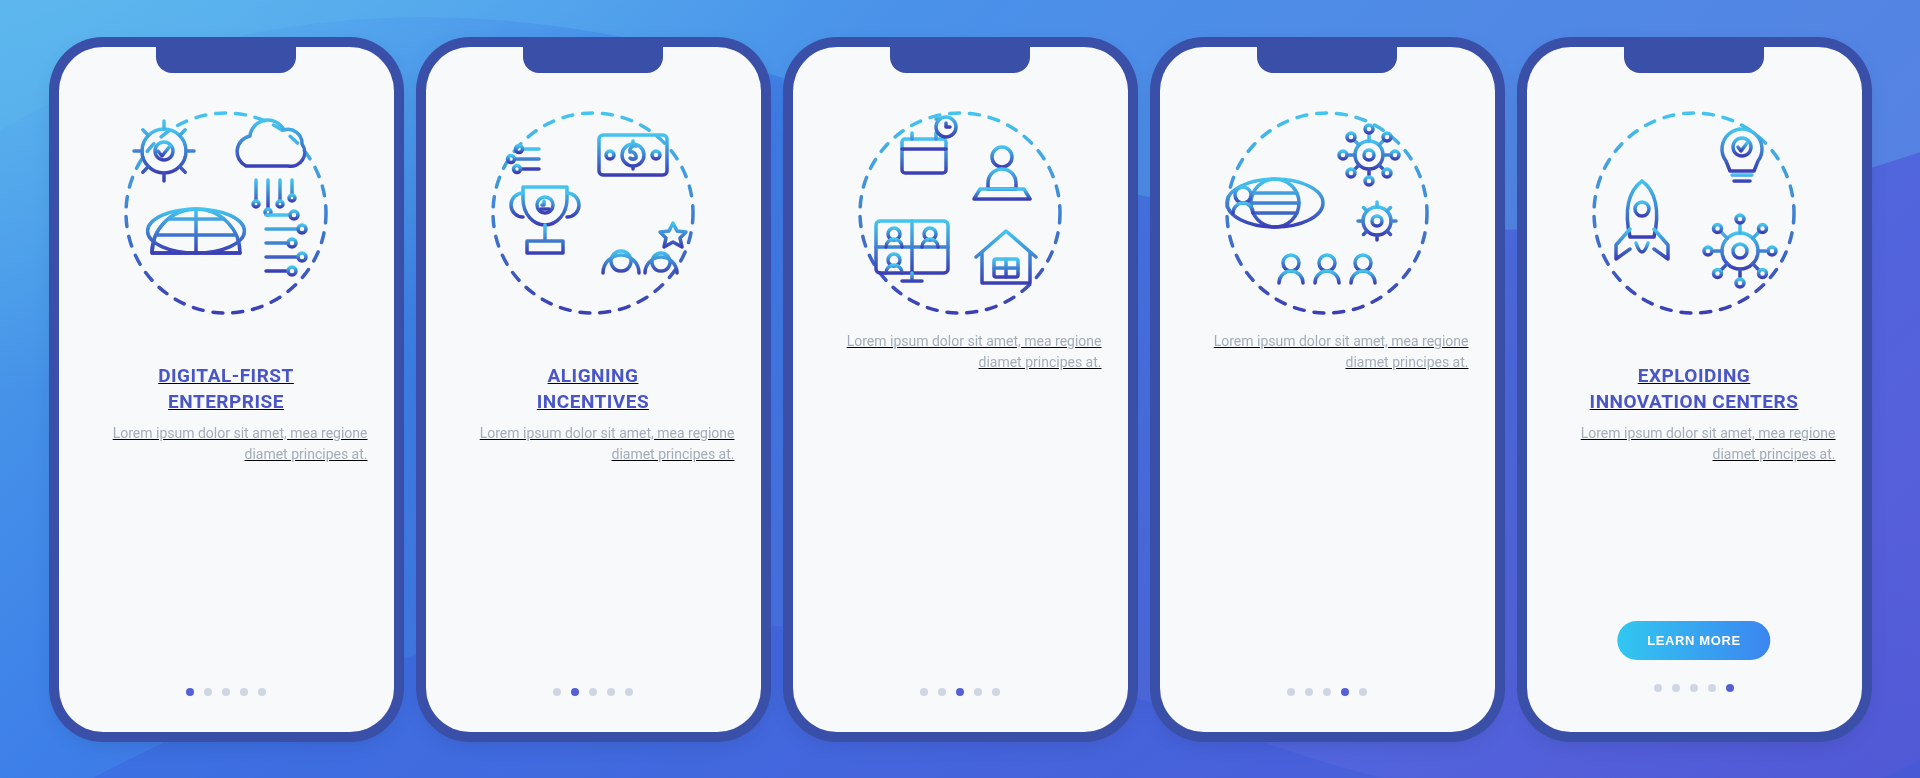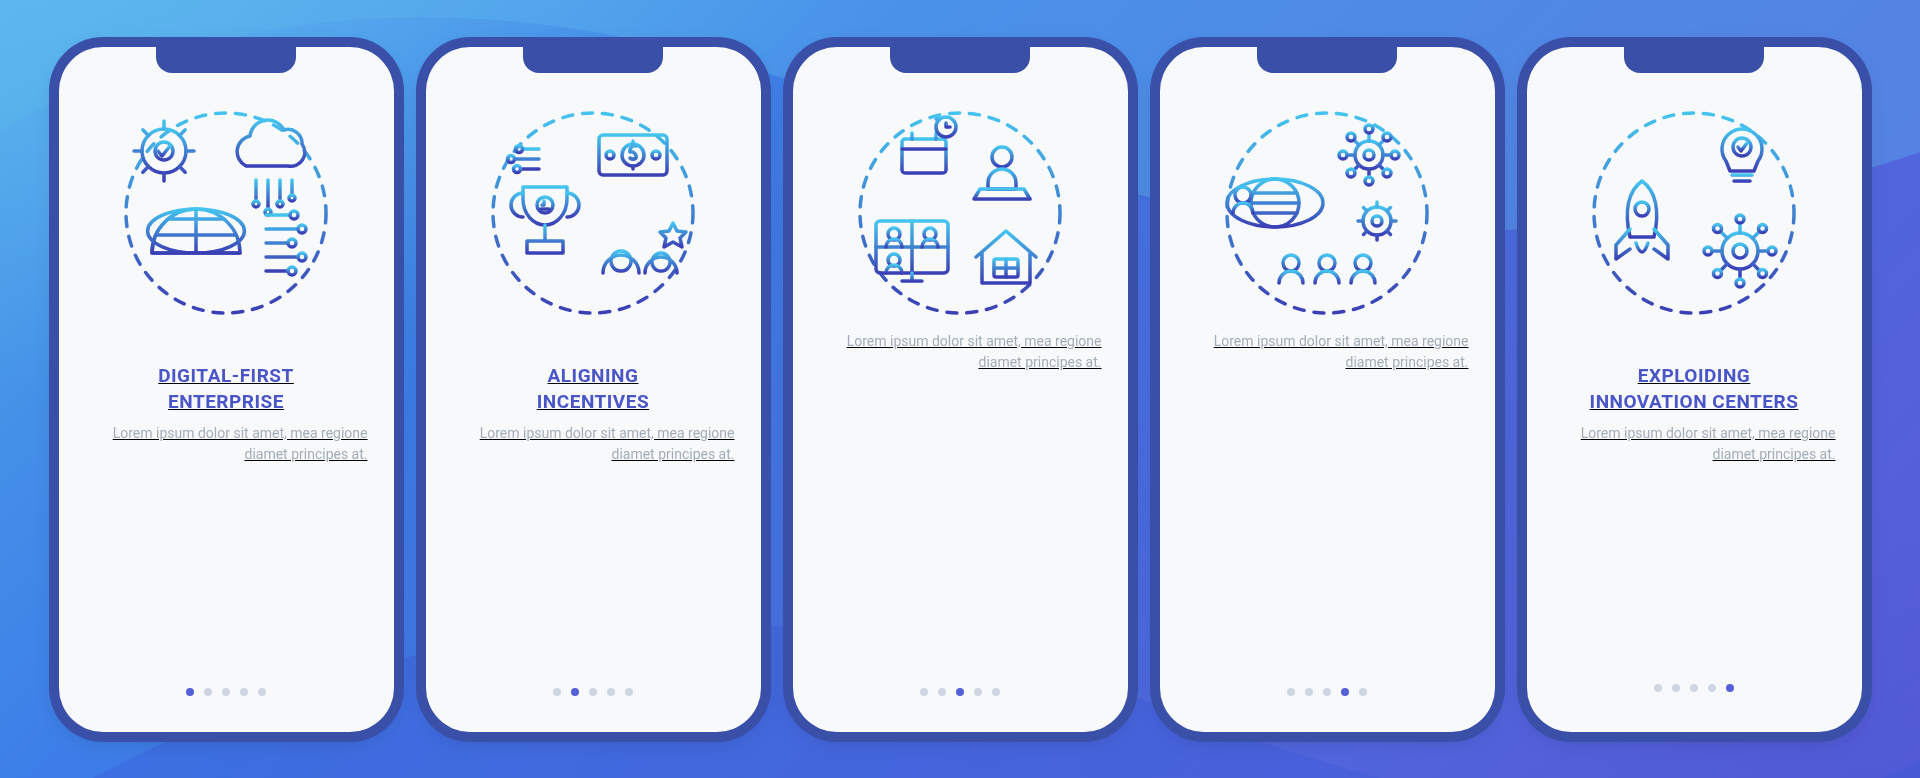--- a/index.html
+++ b/index.html
@@ -397,20 +397,21 @@
               <circle cx="-22.5" cy="-22.5" r="4"></circle>
               <circle cx="22.5" cy="-22.5" r="4"></circle>
               <circle cx="-22.5" cy="22.5" r="4"></circle>
           </g>
         </g>
       </svg>
     </div>
     <h3 class="card-title">EXPLOIDING
 INNOVATION CENTERS</h3>
     <p class="card-body">Lorem ipsum dolor sit amet, mea regione diamet principes at.</p>
+    <button class="learn-btn">LEARN MORE</button>
     <div class="dots">
       <span class="dot"></span>
       <span class="dot"></span>
       <span class="dot"></span>
       <span class="dot"></span>
       <span class="dot active"></span>
     </div>
   </div>
 
 </div>

